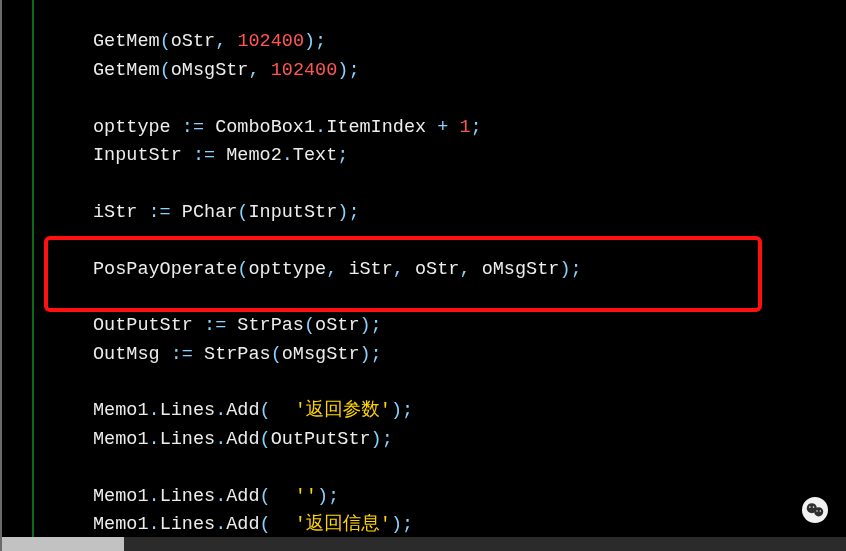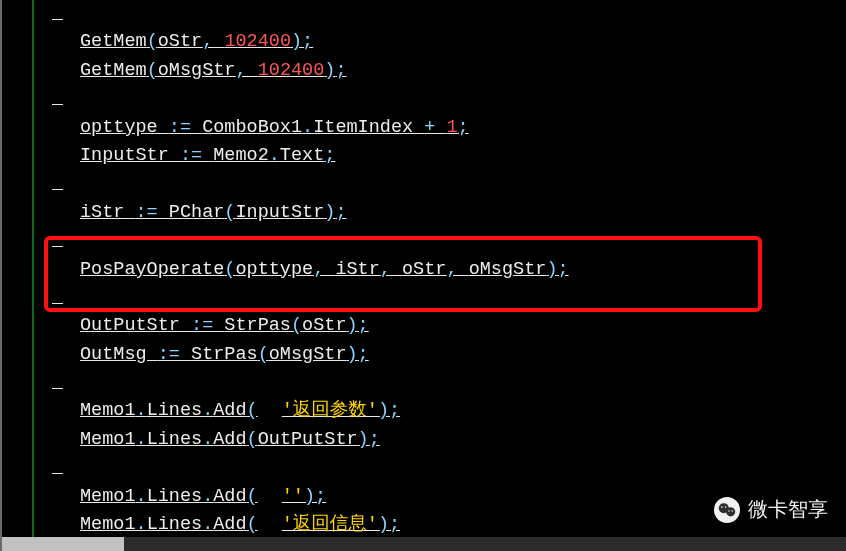--- a/index.html
+++ b/index.html
@@ -31,26 +31,25 @@
   .gutter-bg {
     position: absolute;
     left: 0; top: 0;
     width: 30px;
     height: 540px;
     background: #000;
     border-right: 2px solid #0b6b1a; 
   }
   .code {
     position: absolute;
-    left: 50px;
+    left: 63px;
     top: 0;
     color: #e8e8e8;
     line-height: 28.4px;
     white-space: pre;
-    text-decoration: underline;
   }
   .code .line {
     display: block;
     height: 28.4px;
   }
   .id   { color: #ededed; }
   .num  { color: #ff5555; }
   .str  { color: #ffd400; margin-left: 24px; }
   .punc { color: #88d4ff; }
   .indent { display:inline-block; width: 28px; }
@@ -115,19 +114,18 @@
           <g fill="#333">
             <circle cx="8.5" cy="10" r="5.5"></circle>
             <circle cx="16" cy="14" r="5"></circle>
             <circle cx="6.4" cy="8.8" r="0.9" fill="#fff"></circle>
             <circle cx="10.4" cy="8.8" r="0.9" fill="#fff"></circle>
             <circle cx="14.2" cy="13" r="0.8" fill="#fff"></circle>
             <circle cx="17.8" cy="13" r="0.8" fill="#fff"></circle>
           </g>
         </svg>
     </span>
-    <span>微卡智享</span>
   </div>
 
   <div class="hscroll">
     <div class="thumb"></div>
   </div>
 </div>
 
 </body></html>

